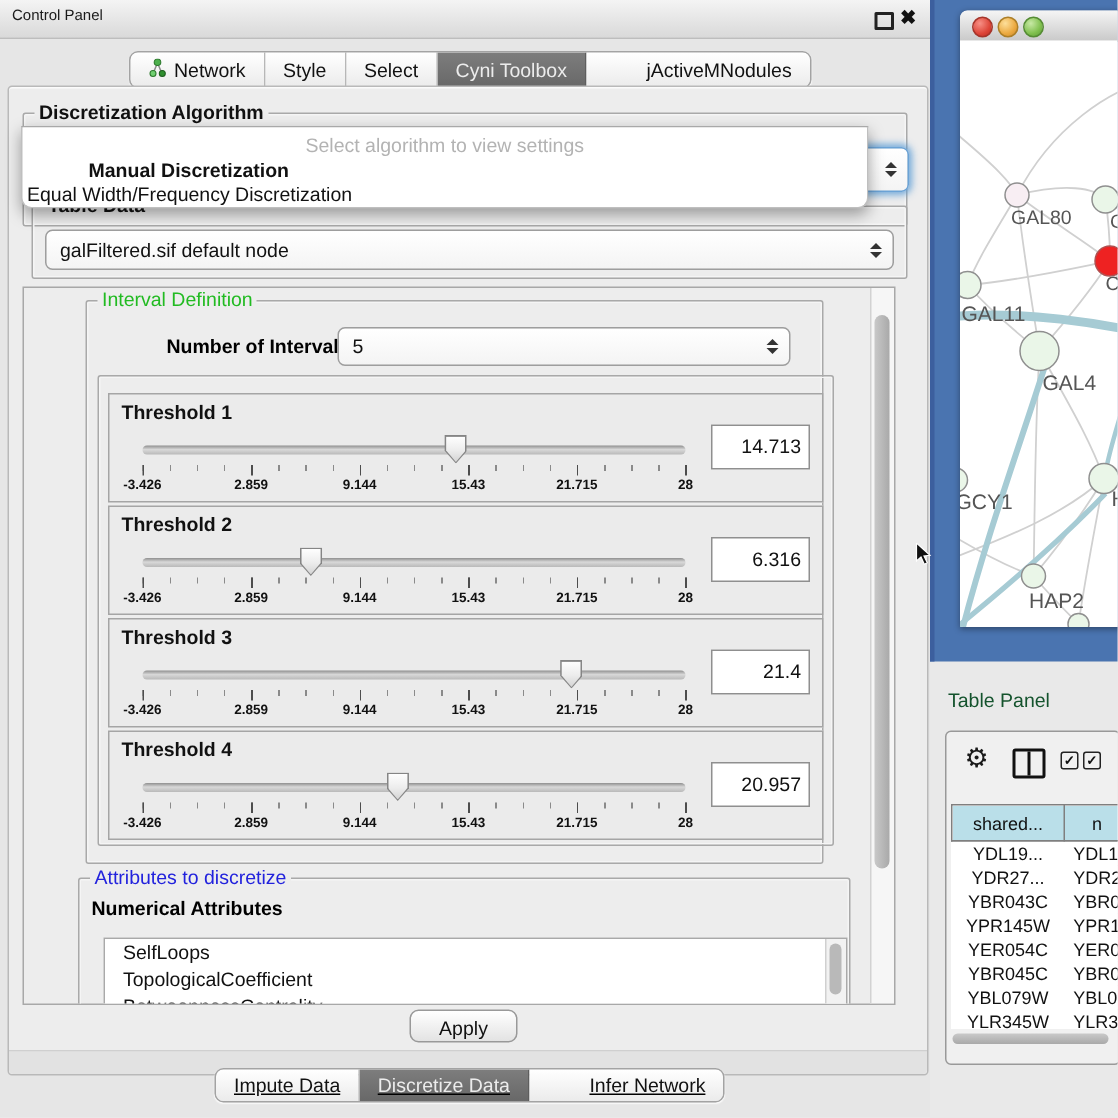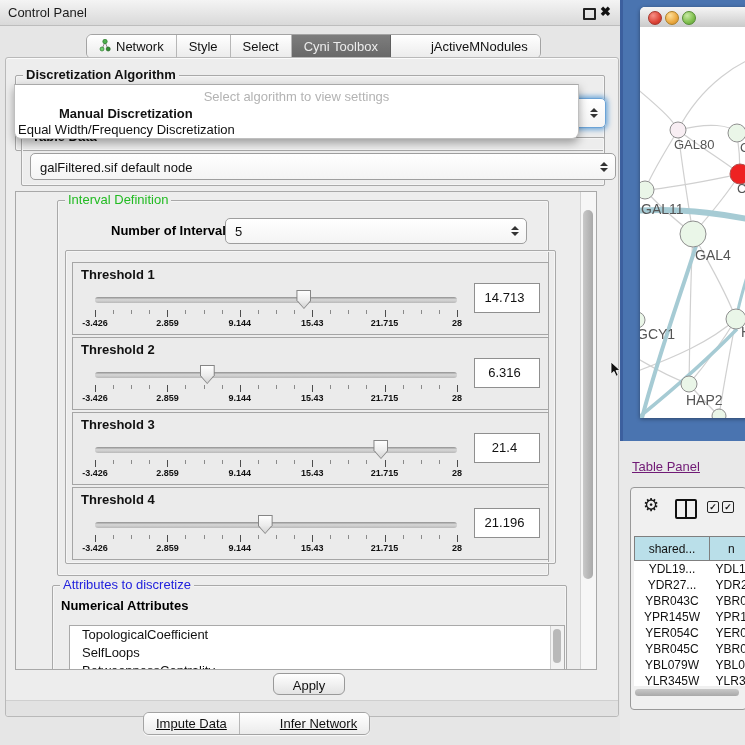--- a/index.html
+++ b/index.html
@@ -3,21 +3,21 @@
 <meta charset="utf-8">
 <style>
   html,body{margin:0;padding:0;}
   body{width:745px;height:745px;overflow:hidden;background:#e6e6e6;
        font-family:"Liberation Sans",sans-serif;-webkit-font-smoothing:antialiased;}
   #root{position:relative;width:745px;height:745px;overflow:hidden;}
 
   
   .titlebar{position:absolute;left:0;top:0;width:620px;height:25px;
     background:linear-gradient(180deg,#f4f4f4,#d9d9d9);border-bottom:1px solid #bdbdbd;}
-  .titlebar .tb-title{position:absolute;left:8px;top:5px;font-size:13px;color:#1a1a1a;}
+  .titlebar .tb-title{position:absolute;left:8px;top:5px;font-size:10px;color:#1a1a1a;}
   .tb-float{position:absolute;left:583px;top:8px;width:9px;height:8px;border:2px solid #222;border-radius:1px;}
   .tb-close{position:absolute;left:600px;top:4px;font-size:13px;font-weight:bold;color:#111;}
 
   
   .tabstrip{position:absolute;display:flex;height:23px;border:1px solid #a3a3a3;border-radius:6px;
     overflow:hidden;box-shadow:0 1px 1px rgba(255,255,255,.8);}
   .tabseg{display:flex;align-items:center;justify-content:center;gap:5px;padding:0 12px;
     font-size:13px;color:#111;background:linear-gradient(180deg,#ffffff,#ebebeb);
     border-right:1px solid #b7b7b7;white-space:nowrap;}
   .tabseg:last-child{border-right:none;padding-left:40px;}
@@ -73,21 +73,21 @@
     background:linear-gradient(180deg,#fefefe,#ececec 55%,#d4d4d4);}
   .th-ticks{position:absolute;left:22px;top:47px;width:363px;height:7px;
     background-image:
       repeating-linear-gradient(90deg,#4d4d4d 0 1px,transparent 1px 72.4px),
       repeating-linear-gradient(90deg,#8a8a8a 0 1px,transparent 1px 18.1px);
     background-size:363px 7px,363px 4px;background-repeat:no-repeat;}
   .th-ticklabels{position:absolute;left:22px;top:55px;width:362px;height:11px;}
   .th-ticklabels span{position:absolute;transform:translateX(-50%);font-size:9px;font-weight:bold;
     color:#111;white-space:nowrap;}
   .th-value{position:absolute;right:8px;top:20px;width:59px;height:28px;background:#ffffff;
-    border:1px solid #8f8f8f;font-size:13px;text-align:center;line-height:28px;padding-right:5px;color:#111;}
+    border:1px solid #8f8f8f;font-size:13px;text-align:right;line-height:28px;padding-right:5px;color:#111;}
 
   
   .attr-list{position:absolute;left:16px;top:39px;width:494px;height:120px;background:#ffffff;
     border:1px solid #a9a9a9;overflow:hidden;}
   .attr-item{font-size:13px;line-height:18px;padding-left:12px;color:#111;white-space:nowrap;}
   .list-vsb{position:absolute;right:0;top:0;width:13px;height:100%;background:#f2f2f2;border-left:1px solid #d0d0d0;}
   .list-vsb .thumb{position:absolute;left:2px;top:3px;width:8px;height:34px;border-radius:5px;background:#b9b9b9;}
 
   .apply-btn{position:absolute;left:267px;top:615px;width:72px;height:22px;
     background:linear-gradient(180deg,#ffffff,#e3e3e3);border:1px solid #999;border-radius:6px;
@@ -102,21 +102,21 @@
   .mac-window{position:absolute;left:17px;top:7px;width:130px;height:411px;background:#fff;
     border-radius:5px 5px 0 0;box-shadow:0 1px 4px rgba(0,0,0,.4);}
   .mac-titlebar{height:20px;background:linear-gradient(180deg,#f5f5f5,#cacaca);
     border-bottom:1px solid #979797;border-radius:5px 5px 0 0;position:relative;}
   .light{position:absolute;top:4px;width:12px;height:12px;border-radius:50%;}
   .light.red{left:8px;background:radial-gradient(circle at 35% 30%,#f79086,#dd4538 60%,#b92b20);border:1px solid #a5352b;}
   .light.yellow{left:25px;background:radial-gradient(circle at 35% 30%,#fddf9a,#eba940 60%,#c9872b);border:1px solid #ad7f27;}
   .light.green{left:42px;background:radial-gradient(circle at 35% 30%,#c8e9a5,#7fbf4d 60%,#5d9a3a);border:1px solid #558c34;}
   .net-canvas{position:absolute;left:0;top:20px;width:130px;height:391px;overflow:hidden;background:#fff;}
 
-  .tp-title{position:absolute;left:12px;top:459px;font-size:13px;color:#701a75;text-decoration:underline;}
+  .tp-title{position:absolute;left:12px;top:459px;font-size:13px;color:#14532d;}
   .table-box{position:absolute;left:10px;top:487px;width:115px;height:221px;background:#f0f0f0;
     border:1px solid #999;border-radius:4px;}
   .gear{position:absolute;left:12px;top:6px;font-size:18px;color:#1a1a1a;}
   .cols-icon{position:absolute;left:44px;top:11px;width:18px;height:16px;border:2px solid #111;border-radius:2px;}
   .cols-icon i{position:absolute;left:50%;top:0;width:2px;height:100%;background:#111;transform:translateX(-50%);}
   .cb{position:absolute;top:13px;width:10px;height:10px;border:1.5px solid #222;border-radius:2px;
     font-size:9px;font-weight:bold;line-height:10px;text-align:center;color:#111;}
   .cb.c1{left:76px;} .cb.c2{left:91px;}
   .tbl-wrap{position:absolute;left:3px;top:48px;width:160px;height:150px;overflow:hidden;background:#fff;}
   .tbl{border-collapse:collapse;table-layout:fixed;}
@@ -177,21 +177,21 @@
       <div class="combo focused" style="left:22px;top:22px;width:566px;height:28px;">
         <span class="spin">
             <i class="up"></i>
             <i class="dn"></i>
           </span>
       </div>
     </div>
 
     <div class="group" style="left:15px;top:79px;width:582px;height:47px;">
       <span class="group-label bold">Table Data</span>
-      <div class="combo" style="left:8px;top:15px;width:564px;height:25px;padding-left:20px;">
+      <div class="combo" style="left:8px;top:15px;width:564px;height:25px;">
         <span class="cv">galFiltered.sif default node</span>
         <span class="spin">
             <i class="up"></i>
             <i class="dn"></i>
           </span>
       </div>
     </div>
 
     <div class="scrollarea">
 
@@ -278,33 +278,33 @@
       </div>
       <div class="th-ticks"></div>
       <div class="th-ticklabels">
                   <span style="left: 0%;">-3.426</span>
                   <span style="left: 19.9994%;">2.859</span>
                   <span style="left: 39.9987%;">9.144</span>
                   <span style="left: 60.0013%;">15.43</span>
                   <span style="left: 80.0006%;">21.715</span>
                   <span style="left: 100%;">28</span>
                 </div>
-      <div class="th-value">21.196</div>
+      <div class="th-value">20.957</div>
     </div>
   </div>
         </div>
       </div>
 
       <div class="group" style="left:36px;top:393px;width:513px;height:160px;">
         <span class="group-label blue">Attributes to discretize</span>
         <span style="position:absolute;left:8px;top:12px;font-weight:bold;font-size:13px;">Numerical Attributes</span>
         <div class="attr-list">
           <div id="attr-items">
+              <div class="attr-item">SelfLoops</div>
               <div class="attr-item">TopologicalCoefficient</div>
-              <div class="attr-item">SelfLoops</div>
               <div class="attr-item">BetweennessCentrality</div>
             </div>
           <div class="list-vsb">
               <div class="thumb"></div>
             </div>
         </div>
       </div>
 
       <div class="vsb">
           <div class="thumb"></div>
@@ -317,20 +317,23 @@
 
   <div class="popup">
     <div class="ph">Select algorithm to view settings</div>
     <div class="opt sel">Manual Discretization</div>
     <div class="opt">Equal Width/Frequency Discretization</div>
   </div>
 
   <div class="tabstrip" id="bottom-tabs">
     <div class="tabseg">
         <span>Impute Data</span>
+      </div>
+    <div class="tabseg sel">
+        <span>Discretize Data</span>
       </div>
     <div class="tabseg">
         <span>Infer Network</span>
       </div>
   </div>
 
   <div class="right-col">
     <div class="desktop">
       <div class="mac-window">
         <div class="mac-titlebar">

